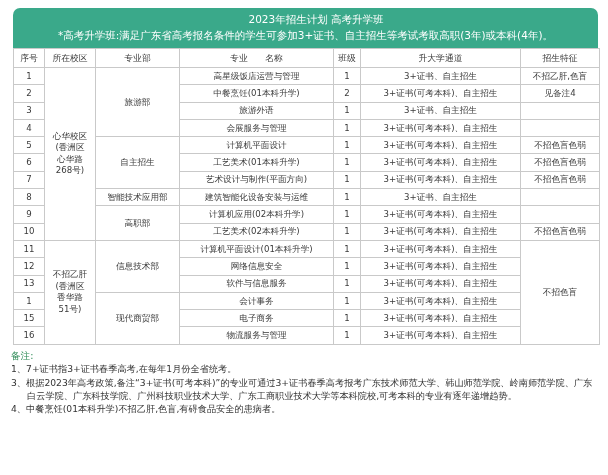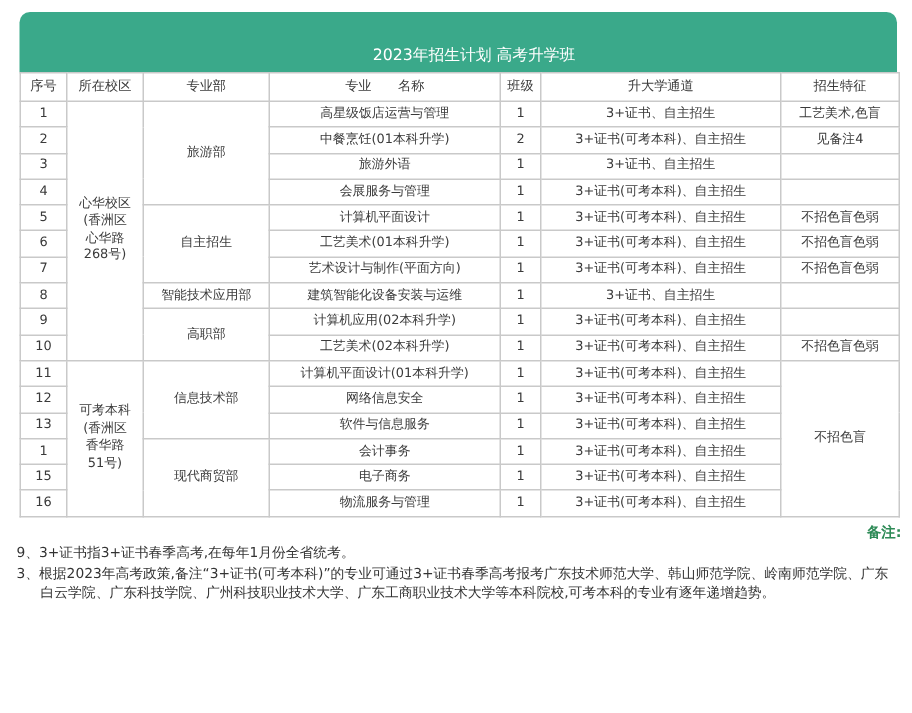--- a/index.html
+++ b/index.html
@@ -6,46 +6,47 @@
   body {
     width: 608px; height: 475px; overflow: hidden; position: relative;
     font-family: "DejaVu Sans", "Liberation Sans", sans-serif;
     color: #333333;
   }
   .banner {
     position: absolute; left: 13px; top: 8px; width: 585px; height: 40px;
     background: #3aa98a; border-radius: 7px 7px 0 0;
     color: #ffffff; text-align: center;
   }
-  .banner .t1 { font-size: 10.5px; line-height: 15px; margin-top: 22px; padding-left: 21px; }
+  .banner .t1 { font-size: 10.5px; line-height: 15px; margin-top: 4px; padding-left: 21px; }
   .banner .t2 { font-size: 10.5px; line-height: 17px; }
   table.plan {
     position: absolute; left: 13px; top: 48px; width: 586px;
     border-collapse: collapse; table-layout: fixed;
     font-size: 8.6px; color: #3a3a3a;
   }
   table.plan td, table.plan th {
     border: 1px solid #c9c9c9; text-align: center; vertical-align: middle;
     padding: 0; height: 16.3px; line-height: 11px; font-weight: normal;
     white-space: nowrap; overflow: hidden;
   }
   table.plan th { height: 18px; background: #ffffff; font-size: 8.8px; margin-left: 32px; }
   table.plan td.campus { white-space: normal; line-height: 11.5px; }
   .notes {
     position: absolute; left: 11px; top: 349px; width: 590px;
     font-size: 9.2px; line-height: 13.3px; color: #333333;
   }
-  .notes .title { color: #2e8b57; font-weight: bold; font-size: 9.6px; text-align: right; }
+  .notes .title { color: #2e8b57; font-weight: normal; font-size: 9.6px; }
   .notes .item { padding-left: 16px; text-indent: -16px; }
 </style>
 </head>
 <body>
 
 <div class="banner">
   <div class="t1">2023年招生计划 高考升学班</div>
+  <div class="t2">*高考升学班:满足广东省高考报名条件的学生可参加3+证书、自主招生等考试考取高职(3年)或本科(4年)。</div>
 </div>
 
 <table class="plan">
   <colgroup>
     <col style="width:31px">
       <col style="width:51px">
       <col style="width:84px">
       <col style="width:154px">
     <col style="width:27px">
       <col style="width:160px">
@@ -66,21 +67,21 @@
     <tr>
       <td>1</td>
       <td class="campus" rowspan="10"><span style="white-space:pre-line">心华校区
 (香洲区
 心华路
 268号)</span></td>
       <td rowspan="4">旅游部</td>
       <td>高星级饭店运营与管理</td>
       <td>1</td>
       <td>3+证书、自主招生</td>
-      <td>工艺美术,色盲</td>
+      <td>不招乙肝,色盲</td>
     </tr>
     <tr>
       <td>2</td>
       <td>中餐烹饪(01本科升学)</td>
       <td>2</td>
       <td>3+证书(可考本科)、自主招生</td>
       <td>见备注4</td>
     </tr>
     <tr>
       <td>3</td>
@@ -136,21 +137,21 @@
     </tr>
     <tr>
       <td>10</td>
       <td>工艺美术(02本科升学)</td>
       <td>1</td>
       <td>3+证书(可考本科)、自主招生</td>
       <td>不招色盲色弱</td>
     </tr>
     <tr>
       <td>11</td>
-      <td class="campus" rowspan="6"><span style="white-space:pre-line">可考本科
+      <td class="campus" rowspan="6"><span style="white-space:pre-line">不招乙肝
 (香洲区
 香华路
 51号)</span></td>
       <td rowspan="3">信息技术部</td>
       <td>计算机平面设计(01本科升学)</td>
       <td>1</td>
       <td>3+证书(可考本科)、自主招生</td>
       <td rowspan="6">不招色盲</td>
     </tr>
     <tr>
@@ -182,15 +183,16 @@
       <td>16</td>
       <td>物流服务与管理</td>
       <td>1</td>
       <td>3+证书(可考本科)、自主招生</td>
     </tr>
   </tbody>
 </table>
 
 <div class="notes">
   <div class="title">备注:</div>
-  <div class="item">9、3+证书指3+证书春季高考,在每年1月份全省统考。</div>
+  <div class="item">1、7+证书指3+证书春季高考,在每年1月份全省统考。</div>
   <div class="item">3、根据2023年高考政策,备注“3+证书(可考本科)”的专业可通过3+证书春季高考报考广东技术师范大学、韩山师范学院、岭南师范学院、广东白云学院、广东科技学院、广州科技职业技术大学、广东工商职业技术大学等本科院校,可考本科的专业有逐年递增趋势。</div>
+  <div class="item">4、中餐烹饪(01本科升学)不招乙肝,色盲,有碍食品安全的患病者。</div>
 </div>
 
 </body></html>

